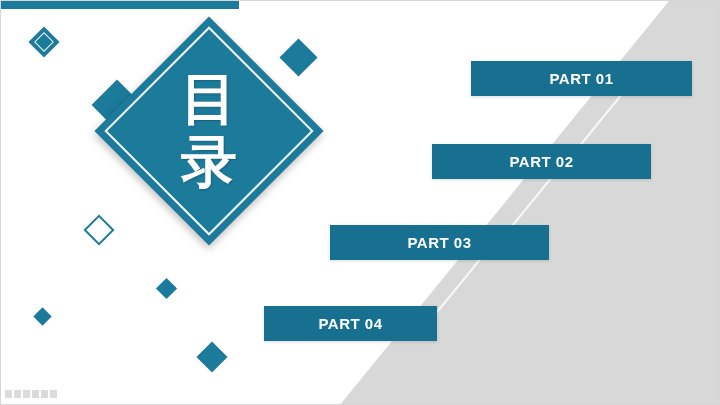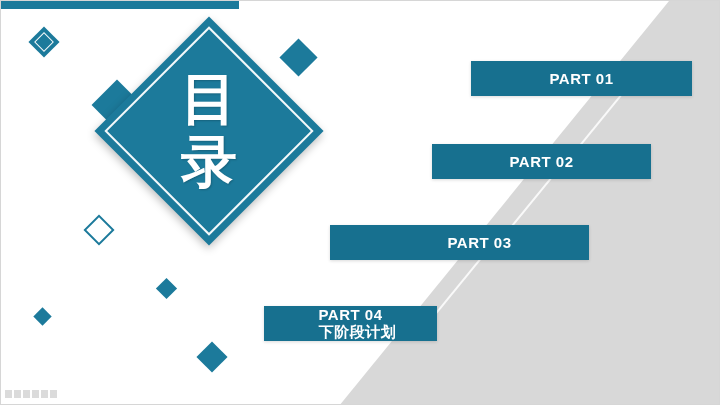--- a/index.html
+++ b/index.html
@@ -79,21 +79,21 @@
     color:#ffffff;
     display:flex;align-items:center;justify-content:center;
     font-weight:700;font-size:15px;letter-spacing:.5px;
     cursor:pointer;
     box-shadow:0 1px 3px rgba(0,0,0,.15);
     flex-direction:column;
   }
   .toc-bar .part-title{margin-left:14px;}
   .toc-bar.b1{left:470px;top:60px;width:221px;}
   .toc-bar.b2{left:399px;top:143px;width:219px;margin-left:32px;}
-  .toc-bar.b3{left:329px;top:224px;width:219px;padding-left:40px;}
+  .toc-bar.b3{left:329px;top:224px;width:219px;}
   .toc-bar.b4{left:263px;top:305px;width:173px;}
   
   .d1{left:32px;top:30px;width:22px;height:22px;}
   .d2{left:98px;top:86px;width:36px;height:36px;}
   .d3{left:284px;top:43px;width:27px;height:27px;}
   .d4{left:87px;top:218px;width:18px;height:18px;}
   .d5{left:35px;top:309px;width:13px;height:13px;}
   .d6{left:158px;top:280px;width:15px;height:15px;}
   .d7{left:200px;top:345px;width:22px;height:22px;}
   
@@ -135,21 +135,20 @@
     <span class="part-number">PART 01</span>
   </div>
   <div class="toc-bar b2">
     <span class="part-number">PART 02</span>
   </div>
   <div class="toc-bar b3">
     <span class="part-number">PART 03</span>
   </div>
   <div class="toc-bar b4">
     <span class="part-number">PART 04</span>
-    <span class="part-title">下阶段计划</span>
   </div>
 
   <div class="watermark">
     <span></span>
       <span></span>
       <span></span>
       <span></span>
       <span></span>
       <span></span>
   </div>

